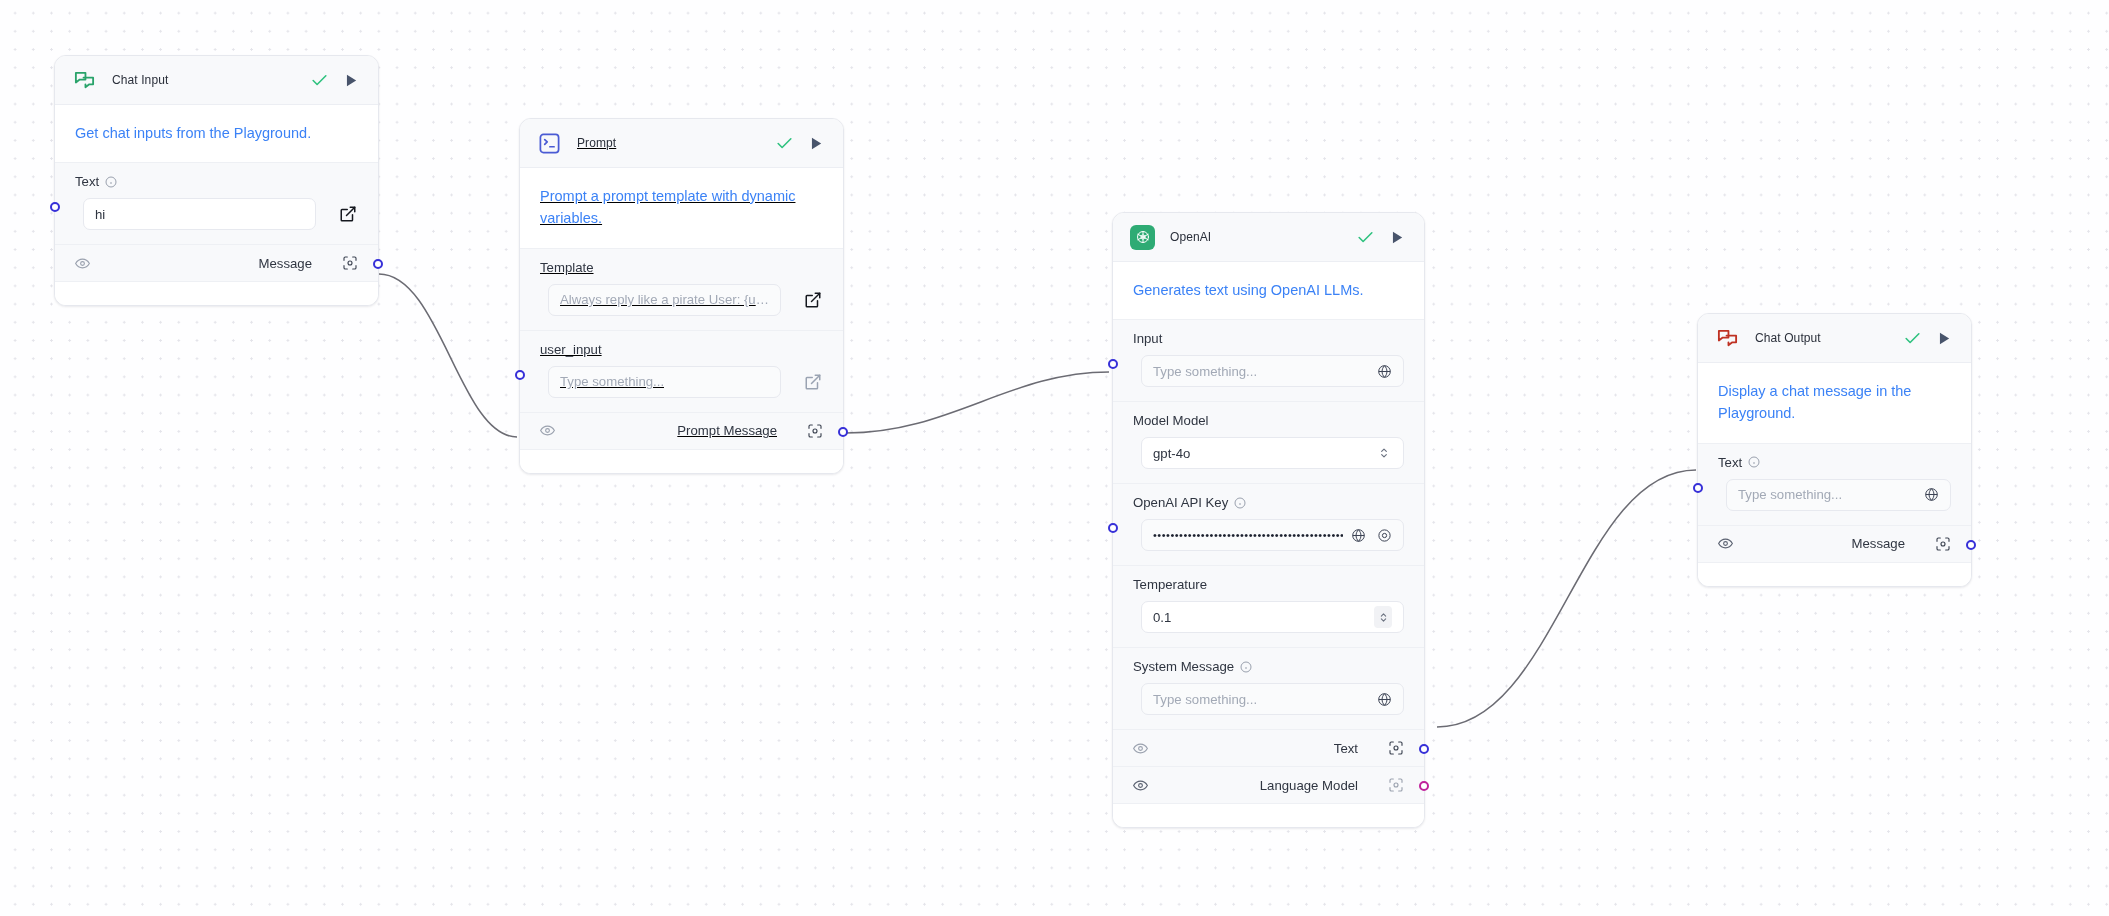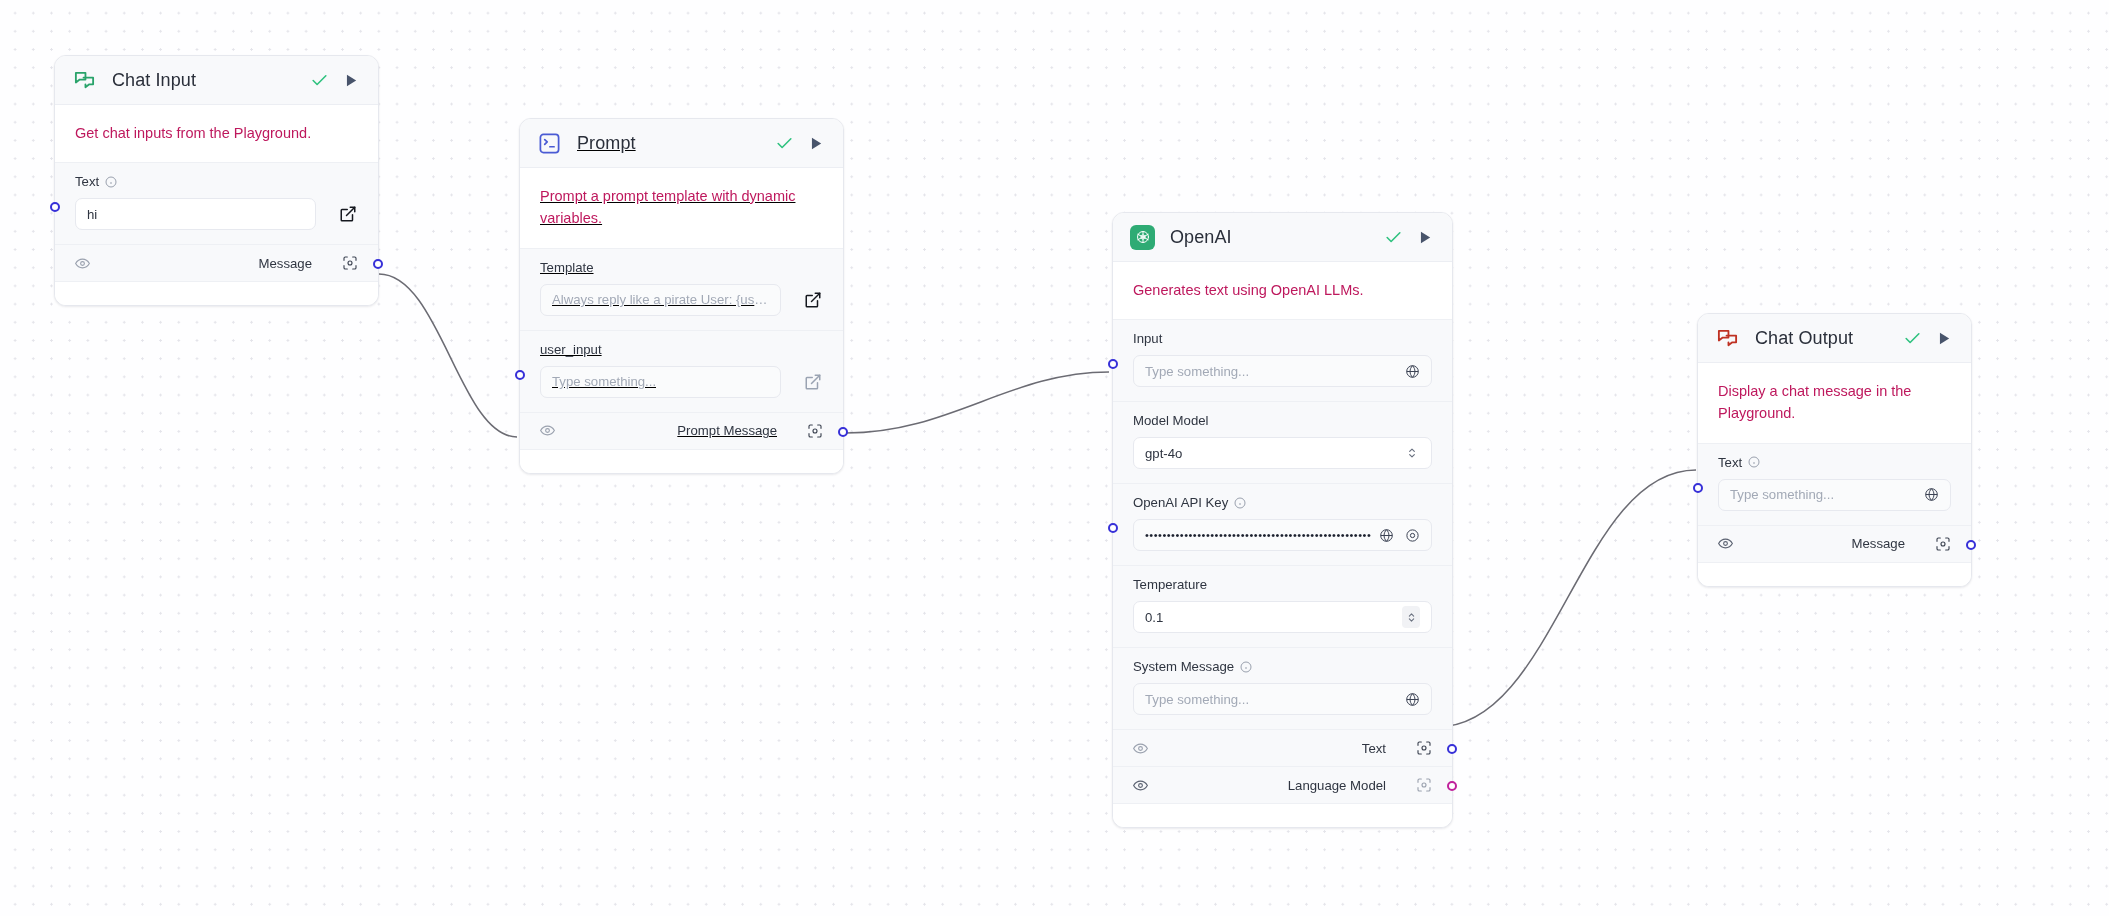--- a/index.html
+++ b/index.html
@@ -42,52 +42,52 @@
   .node-icon {
     width: 25px; height: 25px;
     display: flex; align-items: center; justify-content: center;
     flex: 0 0 auto;
   }
   .node-icon.boxed {
     border-radius: 6px;
   }
   .node-title {
     margin-left: 15px;
-    font-size: 18px;
+    font-size: 12px;
     color: #2a2f3a;
     letter-spacing: .1px;
     white-space: nowrap;
   }
   .header-spacer { flex: 1 1 auto; }
   .hdr-btn { width: 22px; height: 22px; display:flex; align-items:center; justify-content:center; }
   .hdr-btn + .hdr-btn { margin-left: 9px; }
 
   
   .node-desc {
     padding: 17px 20px 18px 20px;
     font-size: 14.5px;
     line-height: 1.55;
-    color: #be185d;
+    color: #3b82f6;
     background: #ffffff;
   }
   .field-row {
     padding: 11px 20px 14px 20px;
     background: #f8f9fb;
     border-top: 1px solid #eef0f4;
     position: relative;
   }
   .field-label {
     display: flex; align-items: center; gap: 6px;
     font-size: 13.2px; color: #2f3541;
     margin-bottom: 9px;
     white-space: nowrap;
   }
   .info-icon { color:#9aa1ae; display:inline-flex; }
 
-  .input-line { display:flex; align-items:center; gap: 22px; }
+  .input-line { display:flex; align-items:center; gap: 22px; margin-left: 8px; }
   .text-input {
     flex: 1 1 auto;
     height: 32px;
     background: #ffffff;
     border: 1px solid #e7e9ef;
     border-radius: 7px;
     display: flex; align-items: center;
     padding: 0 11px;
     font-size: 13.2px;
     color: #2f3541;
@@ -300,21 +300,21 @@
             <path d="M21 16v3a2 2 0 0 1-2 2h-3"></path>
             <path d="M8 21H5a2 2 0 0 1-2-2v-3"></path>
             <circle cx="12" cy="12" r="3"></circle>
           </svg>
       </span>
       <div class="handle right" style="top:14px;"></div>
     </div>
     <div class="node-foot"></div>
   </div>
 
-  <div class="node" style="left:1112px; top:212px; width:341px;">
+  <div class="node" style="left:1112px; top:212px; width:313px;">
     <div class="node-header">
       <span class="node-icon boxed" style="background:#2eab74;">
         <svg width="16" height="16" viewBox="0 0 24 24" fill="none" stroke="#ffffff" stroke-width="1.5" stroke-linecap="round" stroke-linejoin="round">
           <circle cx="12" cy="12" r="8.2"></circle>
           <path d="M12 3.8v16.4M4.2 7.9l15.6 8.2M4.2 16.1l15.6-8.2"></path>
           <circle cx="12" cy="12" r="3.1"></circle>
         </svg>
       </span>
       <span class="node-title">OpenAI</span>
       <span class="header-spacer"></span>

